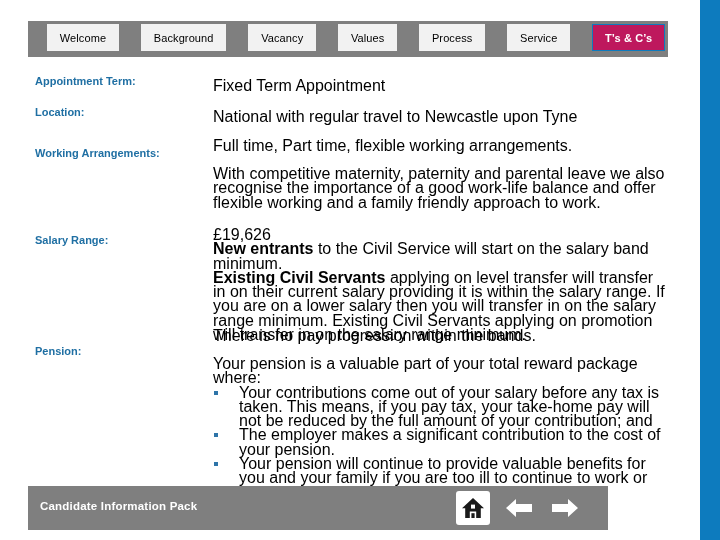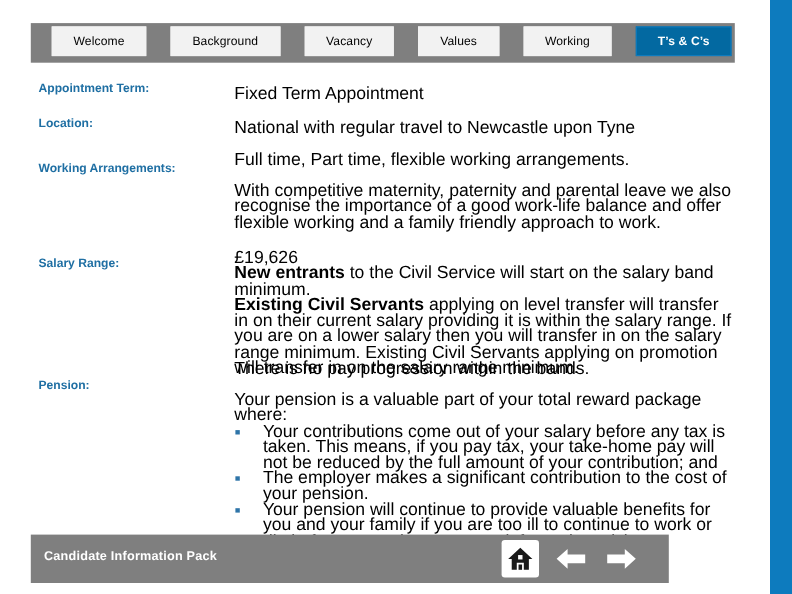--- a/index.html
+++ b/index.html
@@ -48,21 +48,21 @@
     text-align: center;
     white-space: nowrap;
     overflow: hidden;
     border: 1px solid #F2F2F2;
     box-sizing: border-box;
     cursor: pointer;
     letter-spacing: 0.1px;
     margin-left: 16px;
   }
   .tab.active {
-    background: #0369a1;
+    background: #be185d;
     color: #FFFFFF;
     font-weight: bold;
     border-color: #0D7BBE;
   }
 
   
   #content {
     position: absolute;
     left: 0;
     top: 60px;
@@ -157,21 +157,22 @@
 </head>
 <body>
 
 <div id="right-strip"></div>
 
 <div id="tabbar">
   <div class="tab">Welcome</div>
   <div class="tab">Background</div>
   <div class="tab">Vacancy</div>
   <div class="tab">Values</div>
-  <div class="tab">Working</div>
+  <div class="tab">Process</div>
+  <div class="tab">Service</div>
   <div class="tab active">T’s &amp; C’s</div>
 </div>
 
 <div id="content">
 
   <div class="label" style="top:14px;">Appointment Term:</div>
   <div class="body-text" style="top:19px;">Fixed Term Appointment</div>
 
   <div class="label" style="top:45px;">Location:</div>
   <div class="body-text" style="top:50px;">National with regular travel to Newcastle upon Tyne</div>

